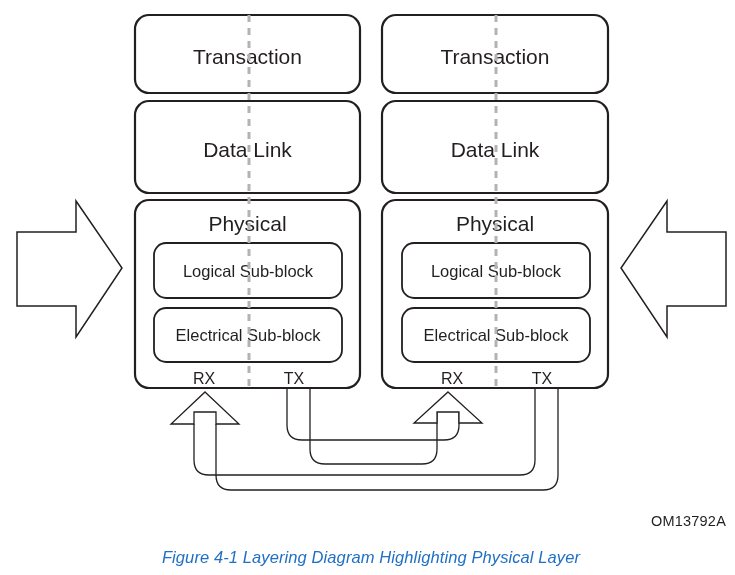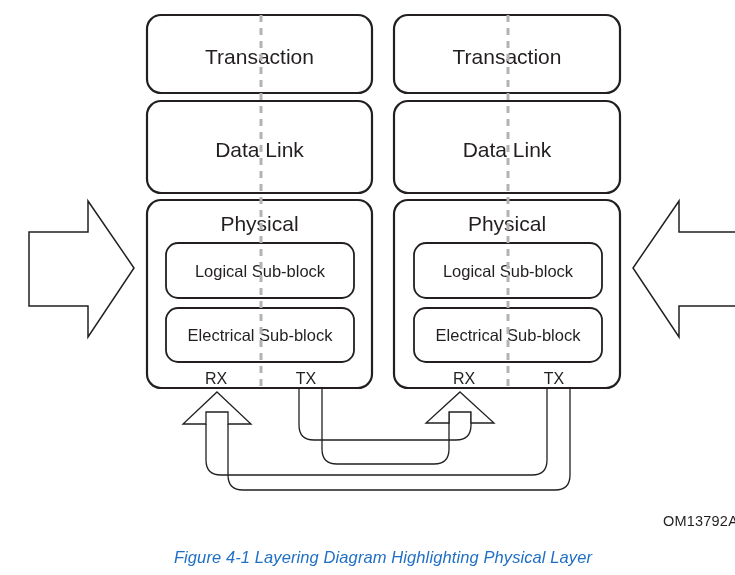--- a/index.html
+++ b/index.html
@@ -10,21 +10,21 @@
   body {
     width: 735px;
     height: 575px;
     position: relative;
     overflow: hidden;
     font-family: "Liberation Sans", sans-serif;
     color: #231f20;
   }
   #figure-root {
     position: absolute;
-    left: 16px; top: 0;
+    left: 4px; top: 0;
     width: 623px;
     height: 575px;
   }
   svg.diagram {
     position: absolute;
     left: 0; top: 0;
     width: 735px;
     height: 575px;
     display: block;
   }

